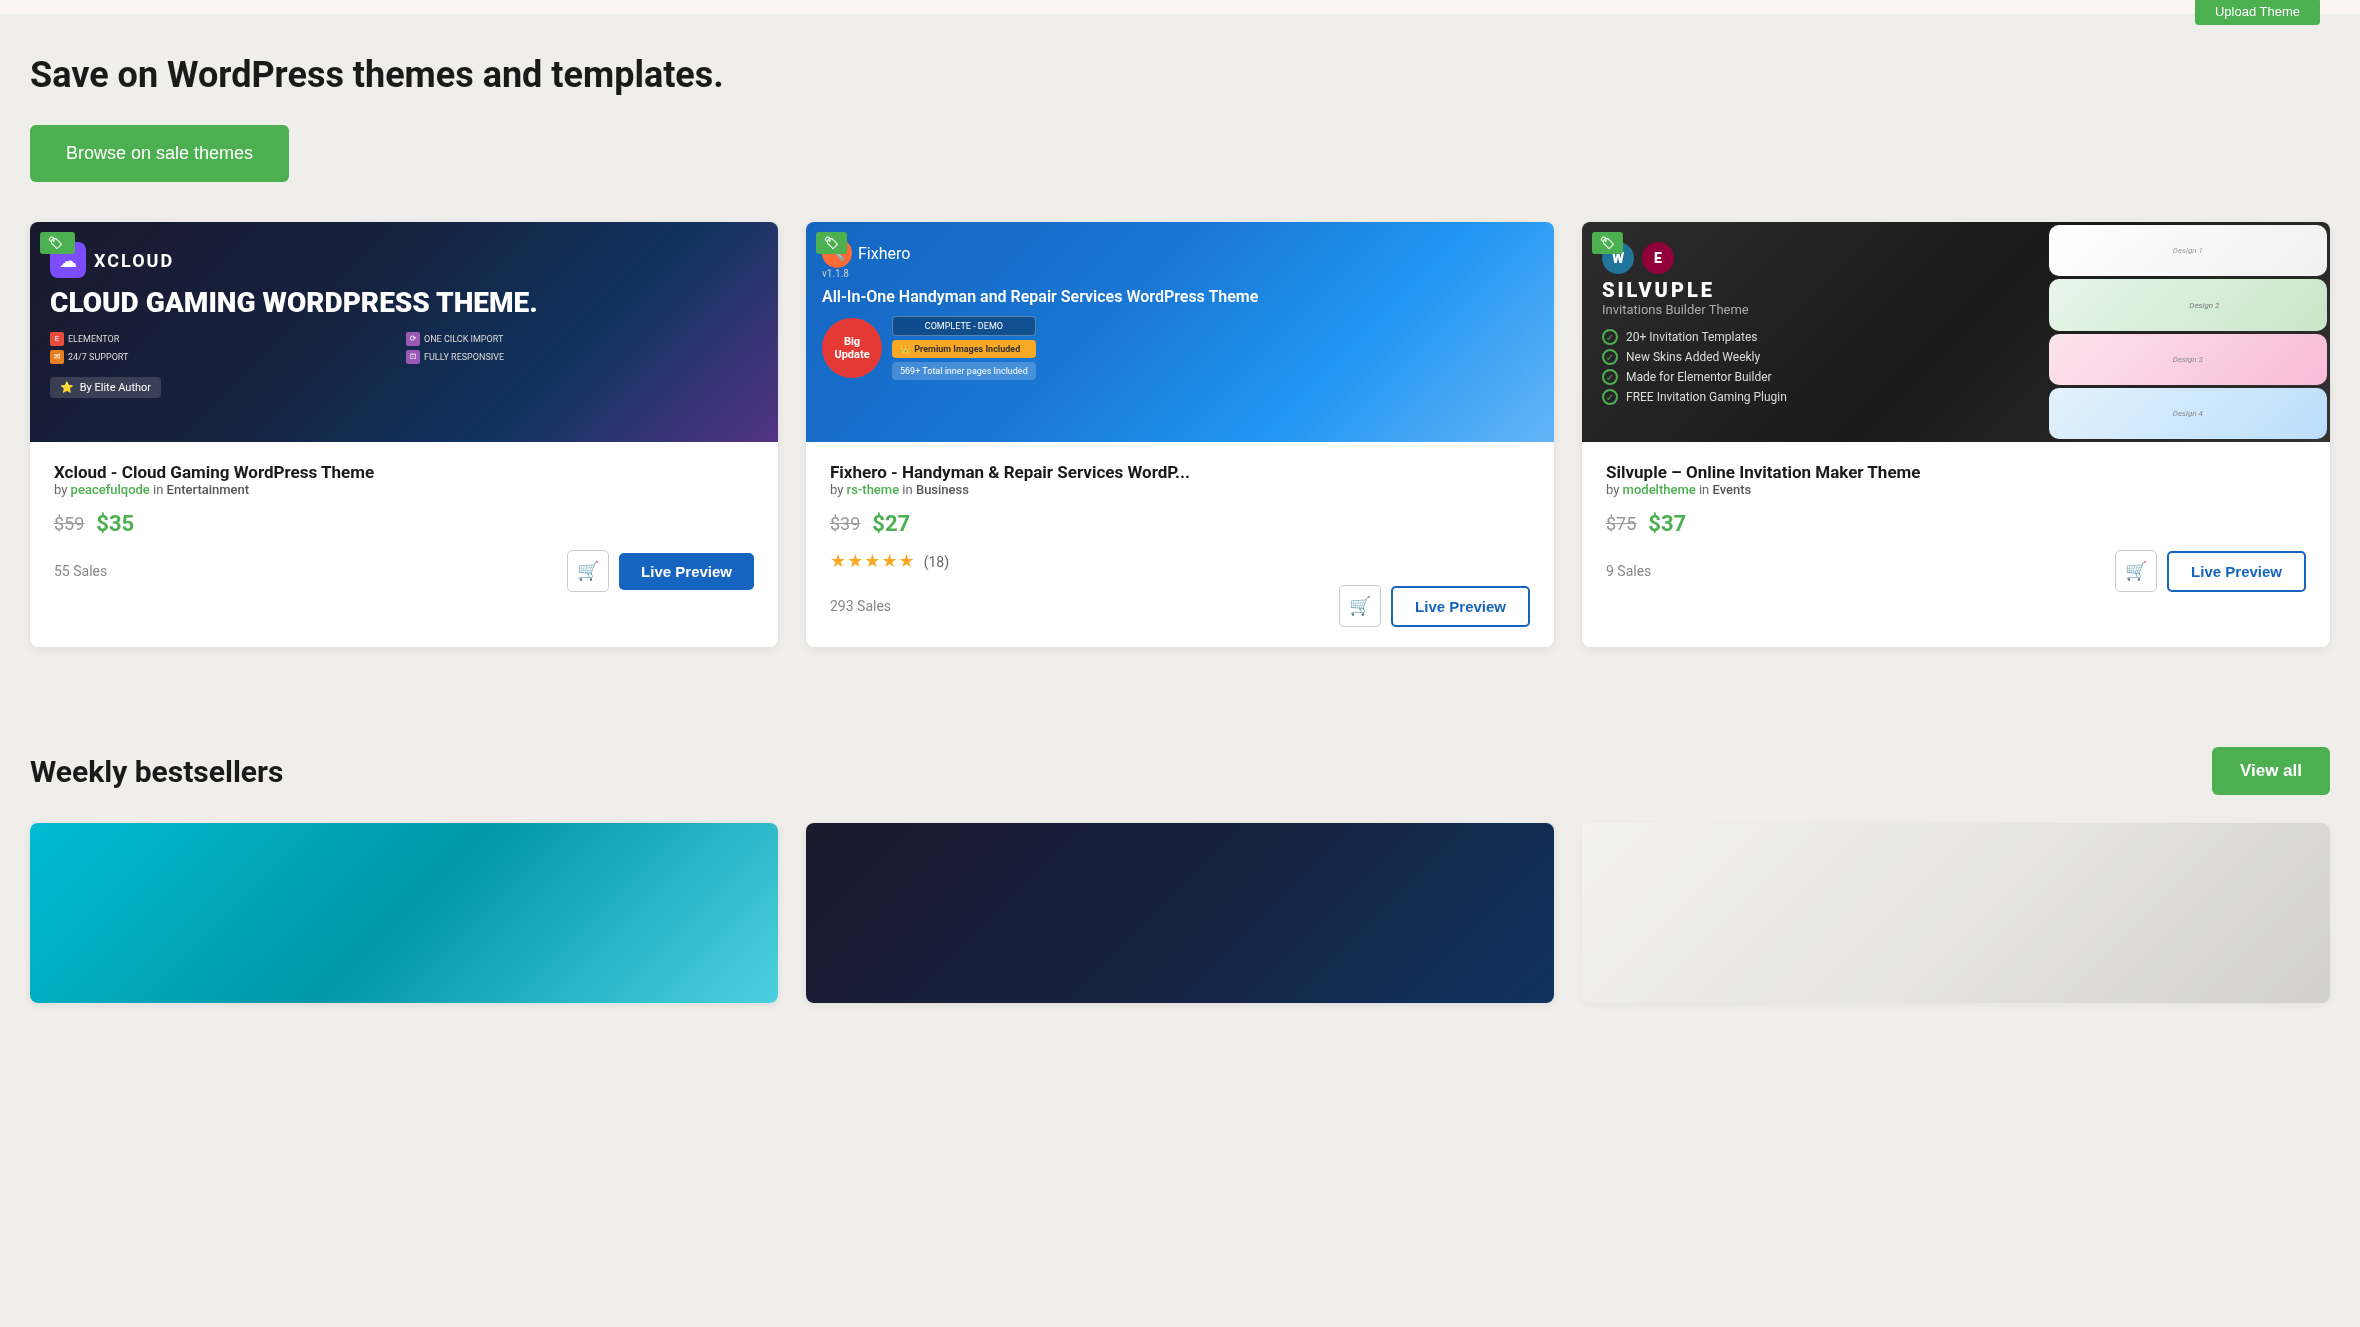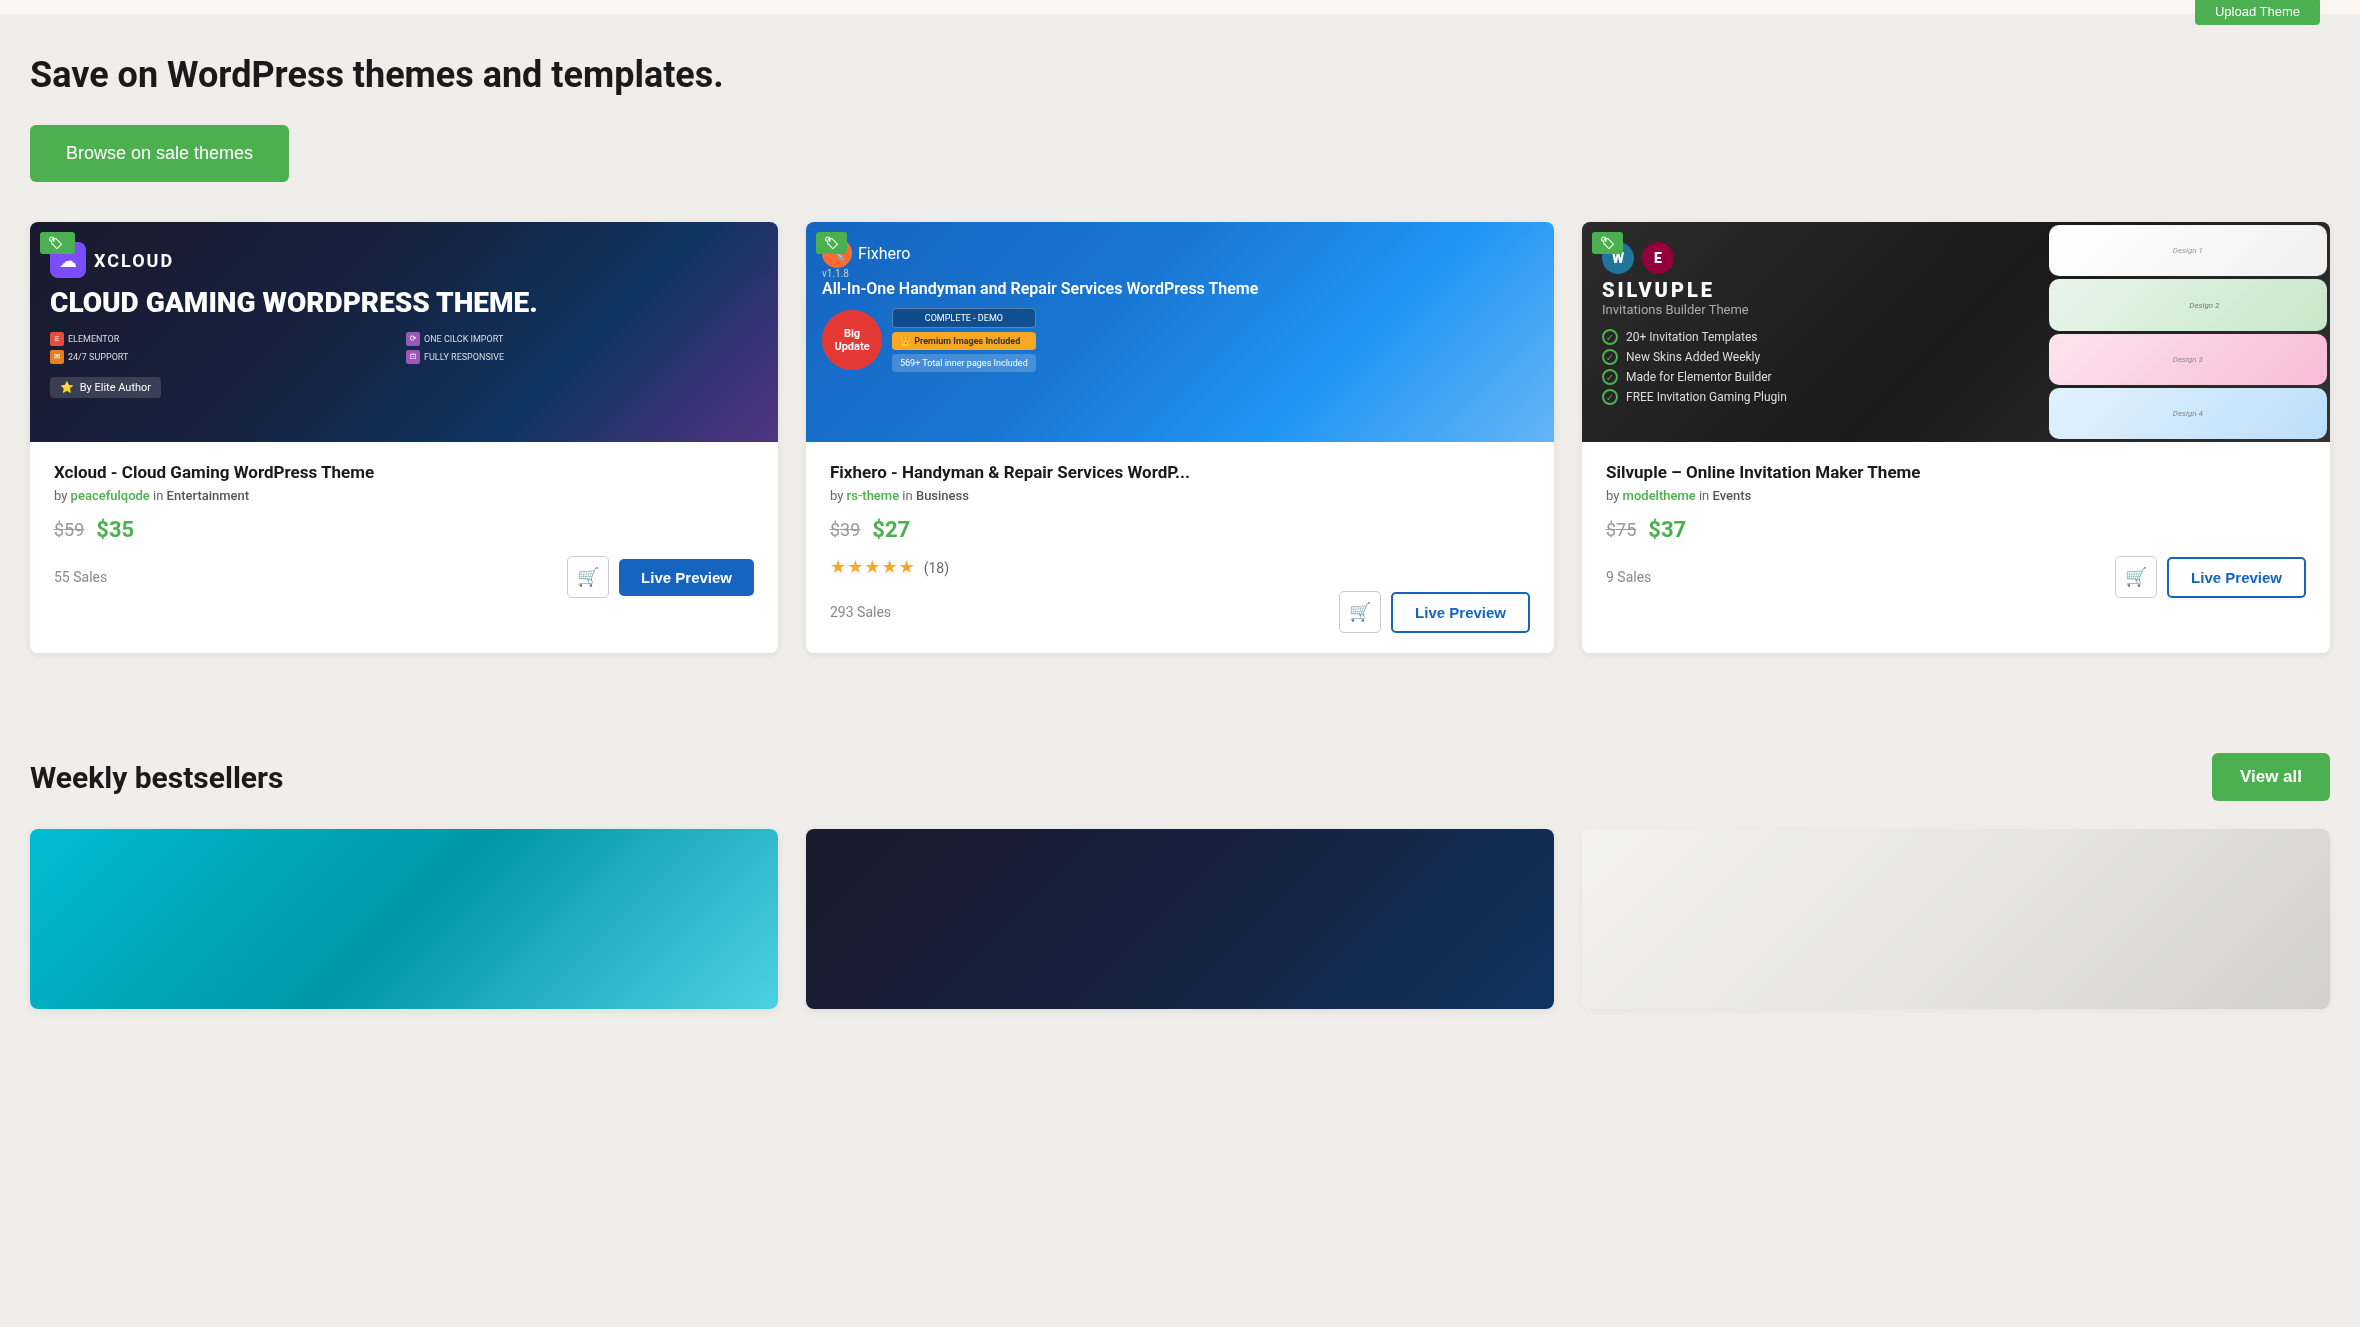--- a/index.html
+++ b/index.html
@@ -178,20 +178,21 @@
       color: white;
     }
     .fixhero-content {
       padding: 16px;
       color: white;
     }
     .fixhero-header {
       display: flex;
       align-items: flex-start;
       justify-content: space-between;
+      margin-bottom: 8px;
     }
     .fixhero-logo {
       display: flex;
       align-items: center;
       gap: 6px;
     }
     .fixhero-logo-icon {
       width: 30px;
       height: 30px;
       background: #ff6b35;
@@ -342,21 +343,20 @@
     .thumbnail-2 { background: linear-gradient(135deg, #e8f5e9 0%, #c8e6c9 100%); padding-left: 33px; }
     .thumbnail-3 { background: linear-gradient(135deg, #fce4ec 0%, #f8bbd9 100%); }
     .thumbnail-4 { background: linear-gradient(135deg, #e3f2fd 0%, #bbdefb 100%); }
     .theme-info {
       padding: 20px 24px;
     }
     .theme-name {
       font-size: 17px;
       font-weight: 700;
       color: #1a1a1a;
-      margin-bottom: 6px;
     }
     .theme-author {
       font-size: 13px;
       color: #666;
       margin-bottom: 14px;
     }
     .theme-author span {
       color: #4caf50;
       font-weight: 500;
     }

